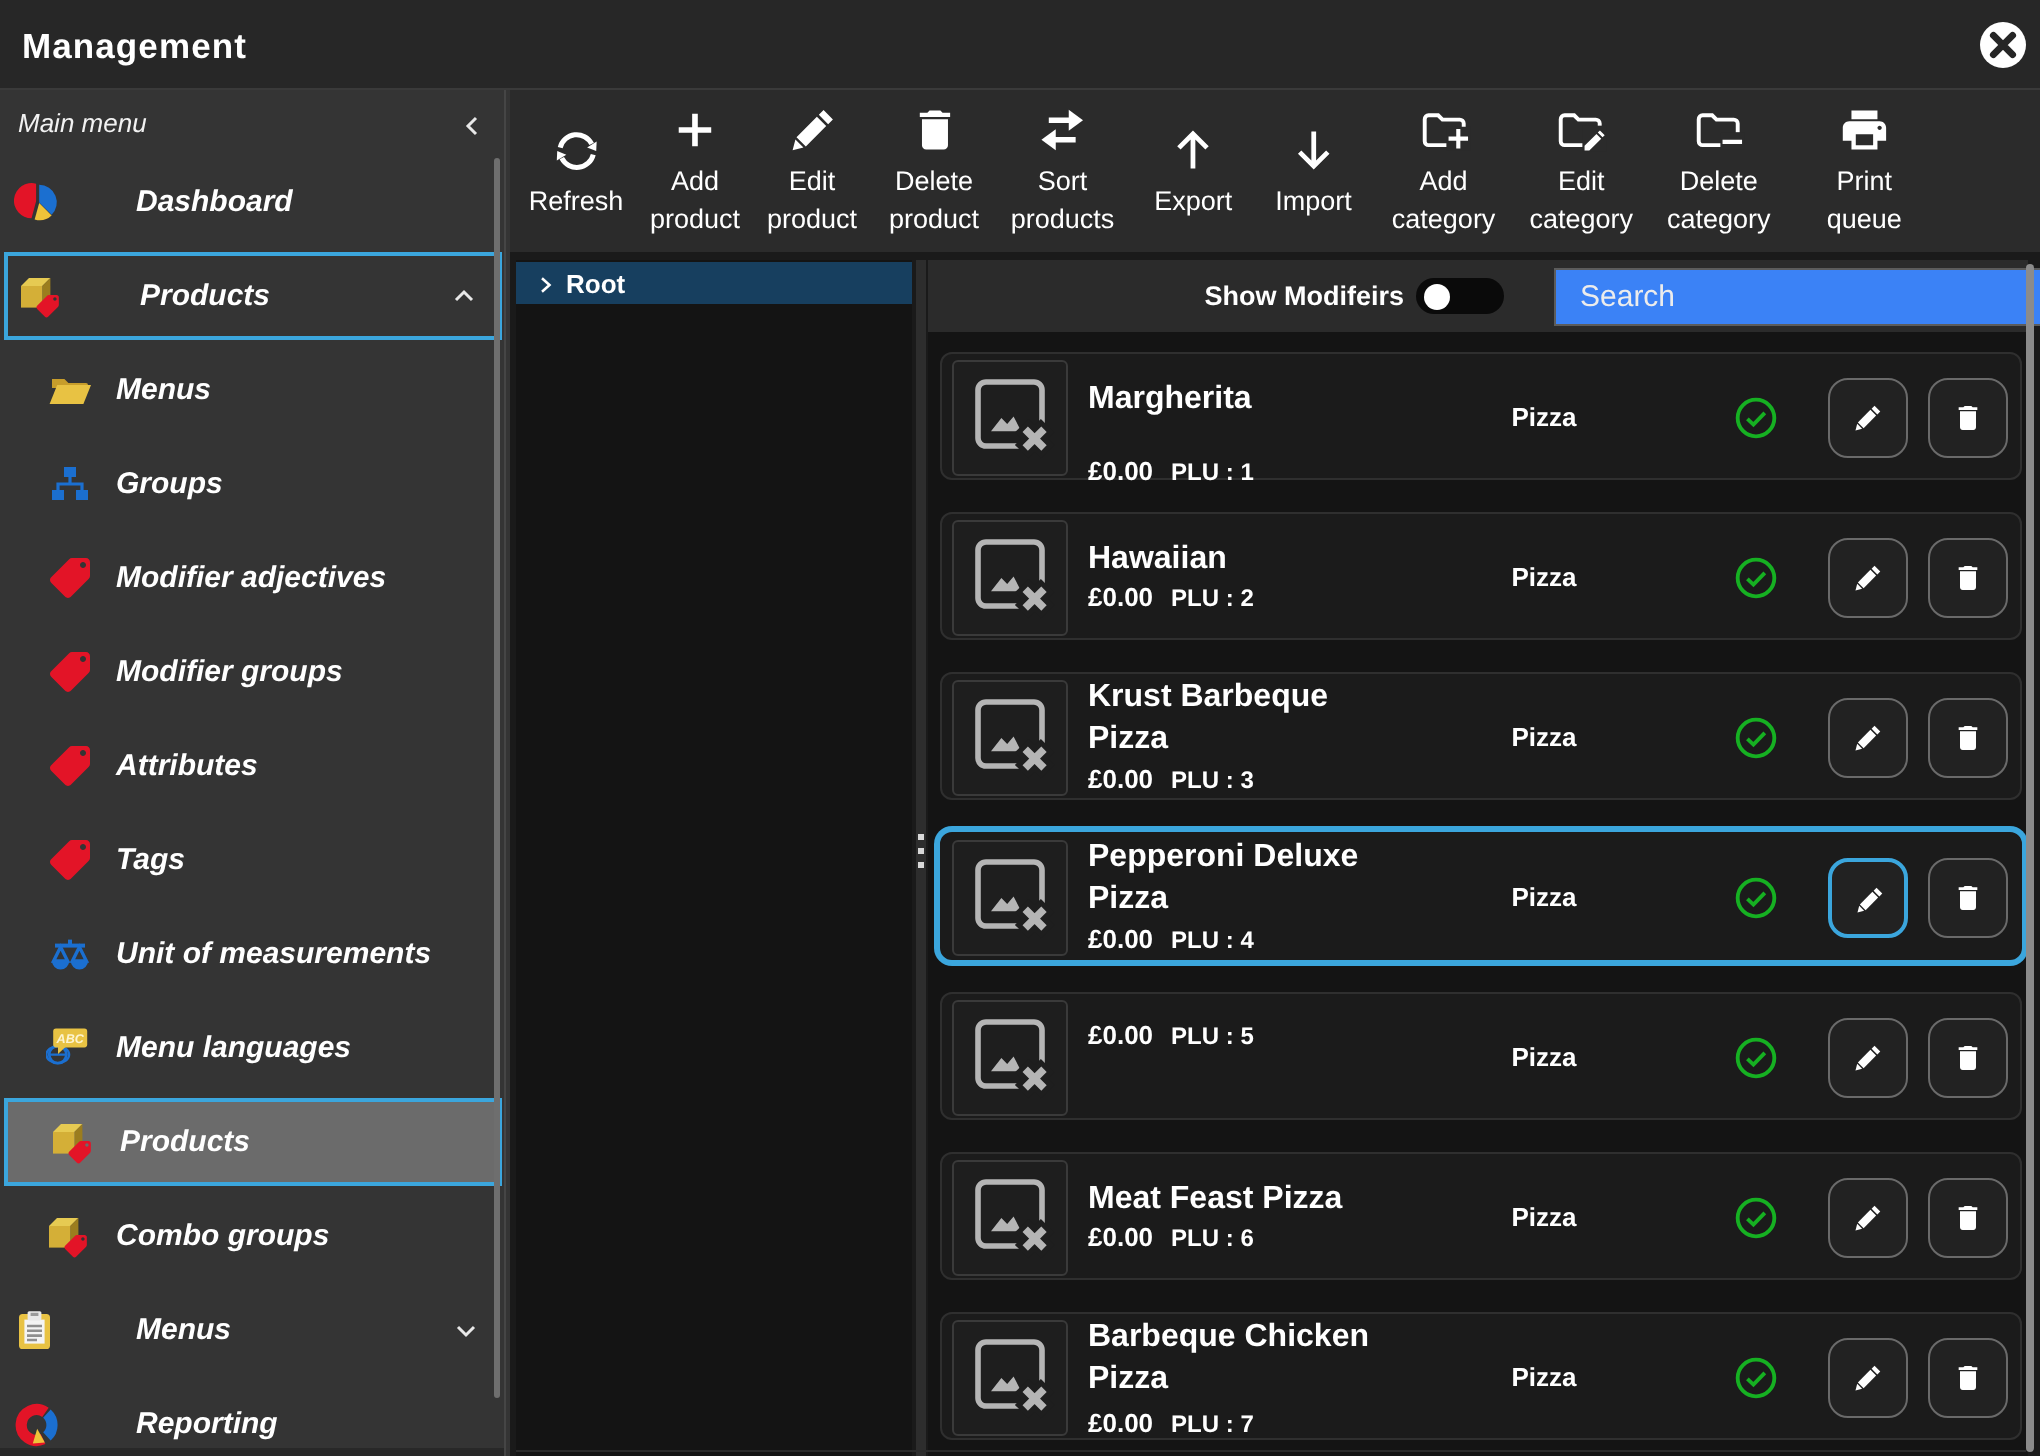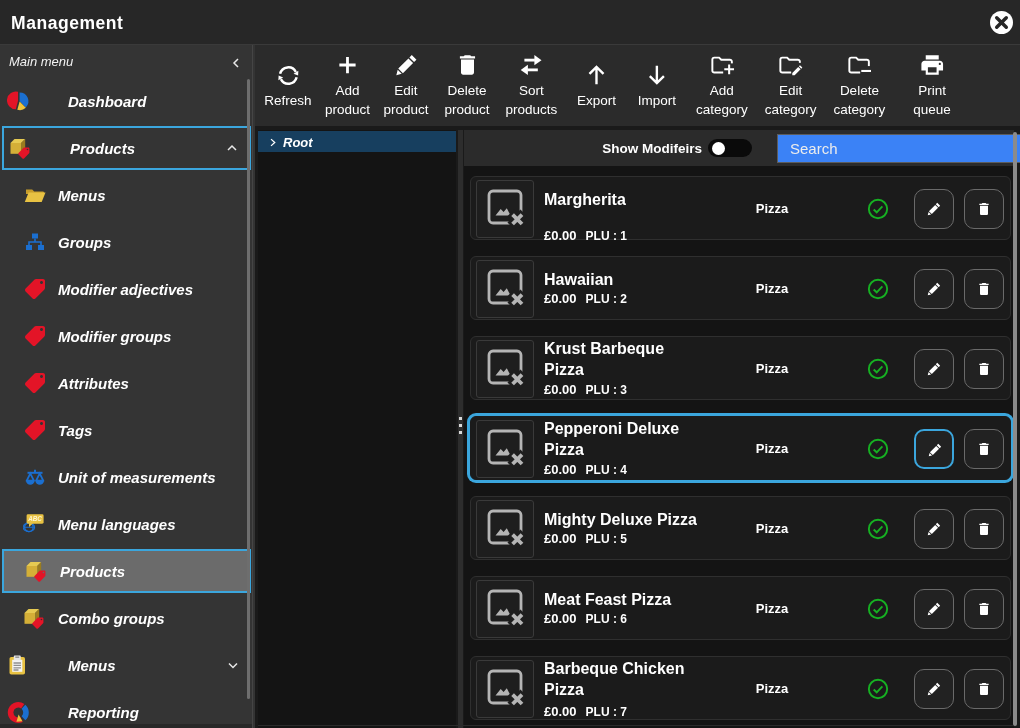--- a/index.html
+++ b/index.html
@@ -27,21 +27,21 @@
   .sbitem .chev { position:absolute; right:12px; top:50%; transform:translateY(-50%); width:14px; height:14px; }
   .sbitem.hl { outline:2px solid #3ba6dd; outline-offset:-2px; left:2px; width:249px; height:44px; }
   .sbitem.sel { background:#6b6b6b; }
 
   
   #toolbar { position:absolute; left:255px; top:45px; width:765px; height:81px; background:#2b2b2b; }
   .tbtn { position:absolute; top:0; height:81px; transform:translateX(-50%); display:flex; flex-direction:column; align-items:center; justify-content:center; }
   .tbtn svg { width:26px; height:26px; }
   .tbtn .tl { font-size:13.5px; color:#fff; line-height:19px; text-align:center; margin-top:3px; }
   #tree { position:absolute; left:258px; top:130px; width:198px; height:598px; background:#141414; }
-  #rootrow { position:absolute; left:0; top:1px; width:198px; height:21px; background:#173f5f;font-style:italic; }
+  #rootrow { position:absolute; left:0; top:1px; width:198px; height:21px; background:#173f5f; }
   #rootrow .rlbl { position:absolute; left:25px; top:50%; transform:translateY(-50%); font-size:13px; font-weight:700; }
   #splitter { position:absolute; left:458px; top:130px; width:5px; height:598px; background:#2d2d2d; }
   .sdot { position:absolute; left:1px; width:3px; height:3px; background:#d8d8d8; }
 
   #panel { position:absolute; left:464px; top:130px; width:550px; height:598px; background:#141414; }
   #phead { position:absolute; left:0; top:0; width:550px; height:36px; background:#2b2b2b; }
   #phead .sm { position:absolute; right:312px; top:50%; transform:translateY(-50%); font-size:13.5px; font-weight:700; }
   #toggle { position:absolute; left:244px; top:9px; width:44px; height:18px; border-radius:9px; background:#0a0a0a; }
   #toggle .knob { position:absolute; left:4px; top:2.5px; width:13px; height:13px; border-radius:50%; background:#fff; }
   #search { position:absolute; left:313px; top:4px; width:249px; height:29px; background:#3b82f6; border:1px solid #5c5c5c; }
@@ -490,21 +490,20 @@
       <div class="prow" style="top:366px">
         <div class="pimg">
           <svg viewBox="0 0 58 58">
             <rect x="12" y="10" width="32" height="32" rx="4" stroke="#b5b5b5" stroke-width="2.8" fill="none"></rect>
             <path d="M18.5 34.6 L23.7 28 L26.6 31 L29.8 27.3 L33.6 34.6 Z" fill="#b5b5b5"></path>
             <path d="M33.8 31.8 L46.8 44.8 M46.8 31.8 L33.8 44.8" stroke="#1e1e1e" stroke-width="9.5"></path>
             <path d="M35.6 33.6 L45 43 M45 33.6 L35.6 43" stroke="#b5b5b5" stroke-width="3.8"></path>
           </svg>
         </div>
         <div class="ptxt" style="top:12px">
-          <div class="pname">Mighty Deluxe Pizza</div>
           <div class="pmeta" style="margin-top:1px">£0.00<span class="plu">PLU : 5</span></div>
         </div>
         <div class="pcat" style="top:24px">Pizza</div>
         <div class="pchk" style="top:21px"><svg viewBox="0 0 24 24">
             <circle cx="12" cy="12" r="10" stroke="#16b022" stroke-width="2.1" fill="none"></circle>
             <path d="M7.3 12.5 L10.6 15.6 L16.8 9.2" stroke="#16b022" stroke-width="2.1" fill="none"></path>
           </svg></div>
         <div class="pbtn edit">
           <svg viewBox="0 0 24 24">
             <path d="M16.9 2.8 L21.2 7.1 L19 9.3 L14.7 5 Z" fill="#fff"></path>

